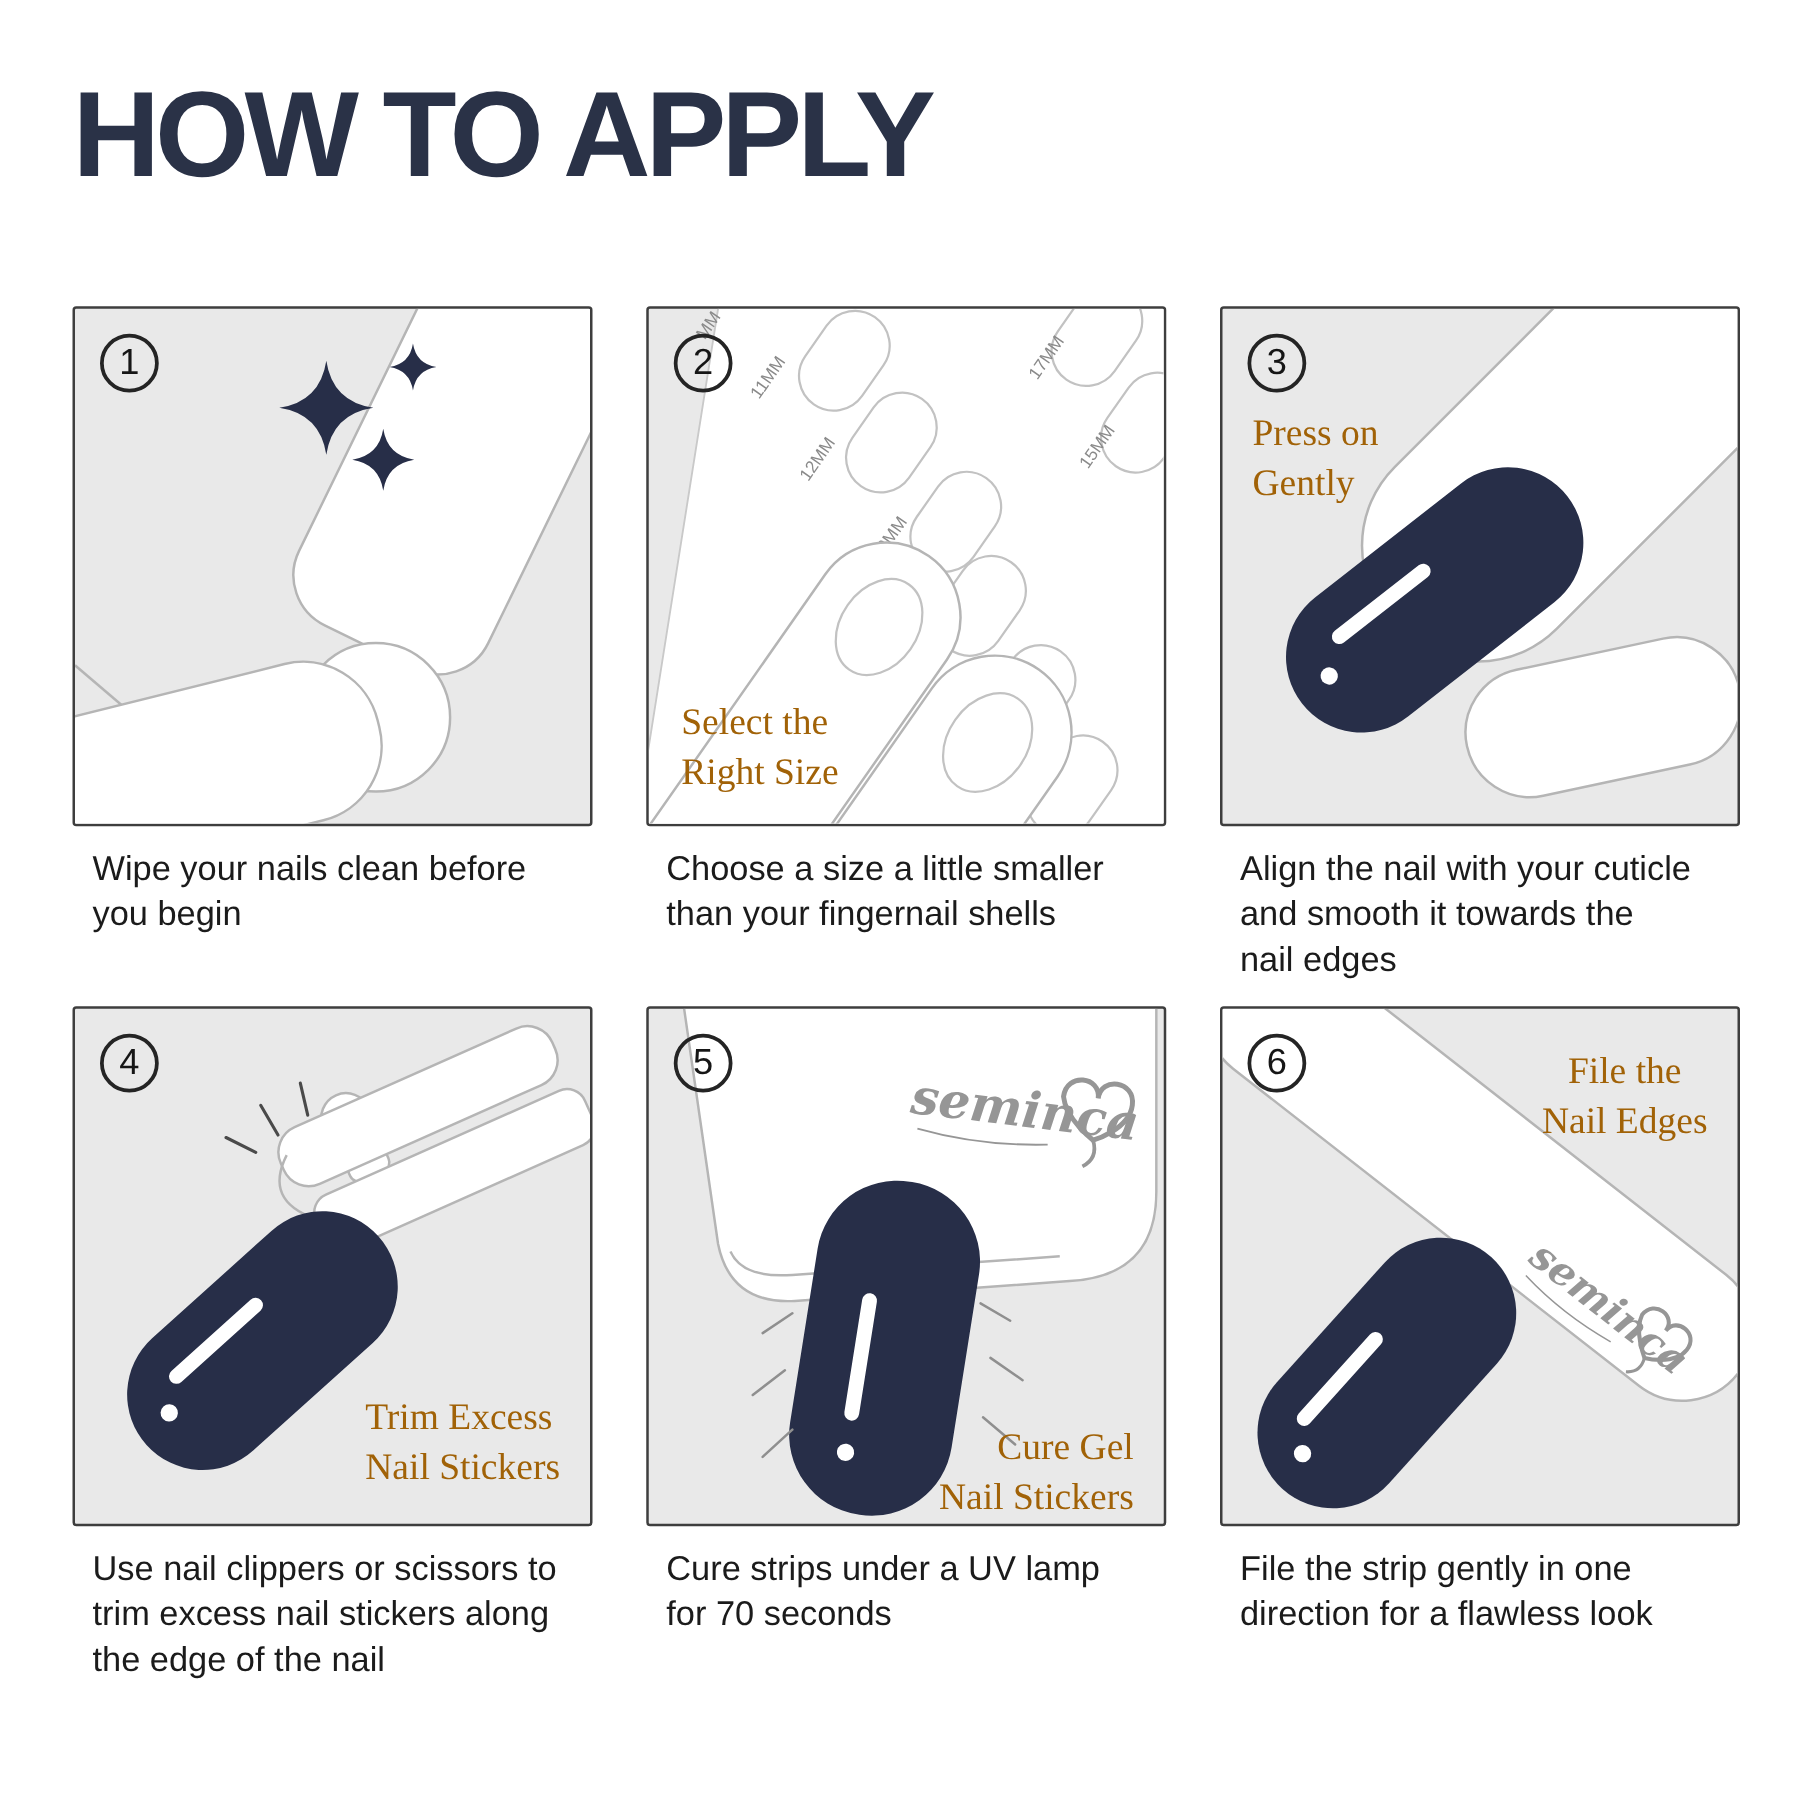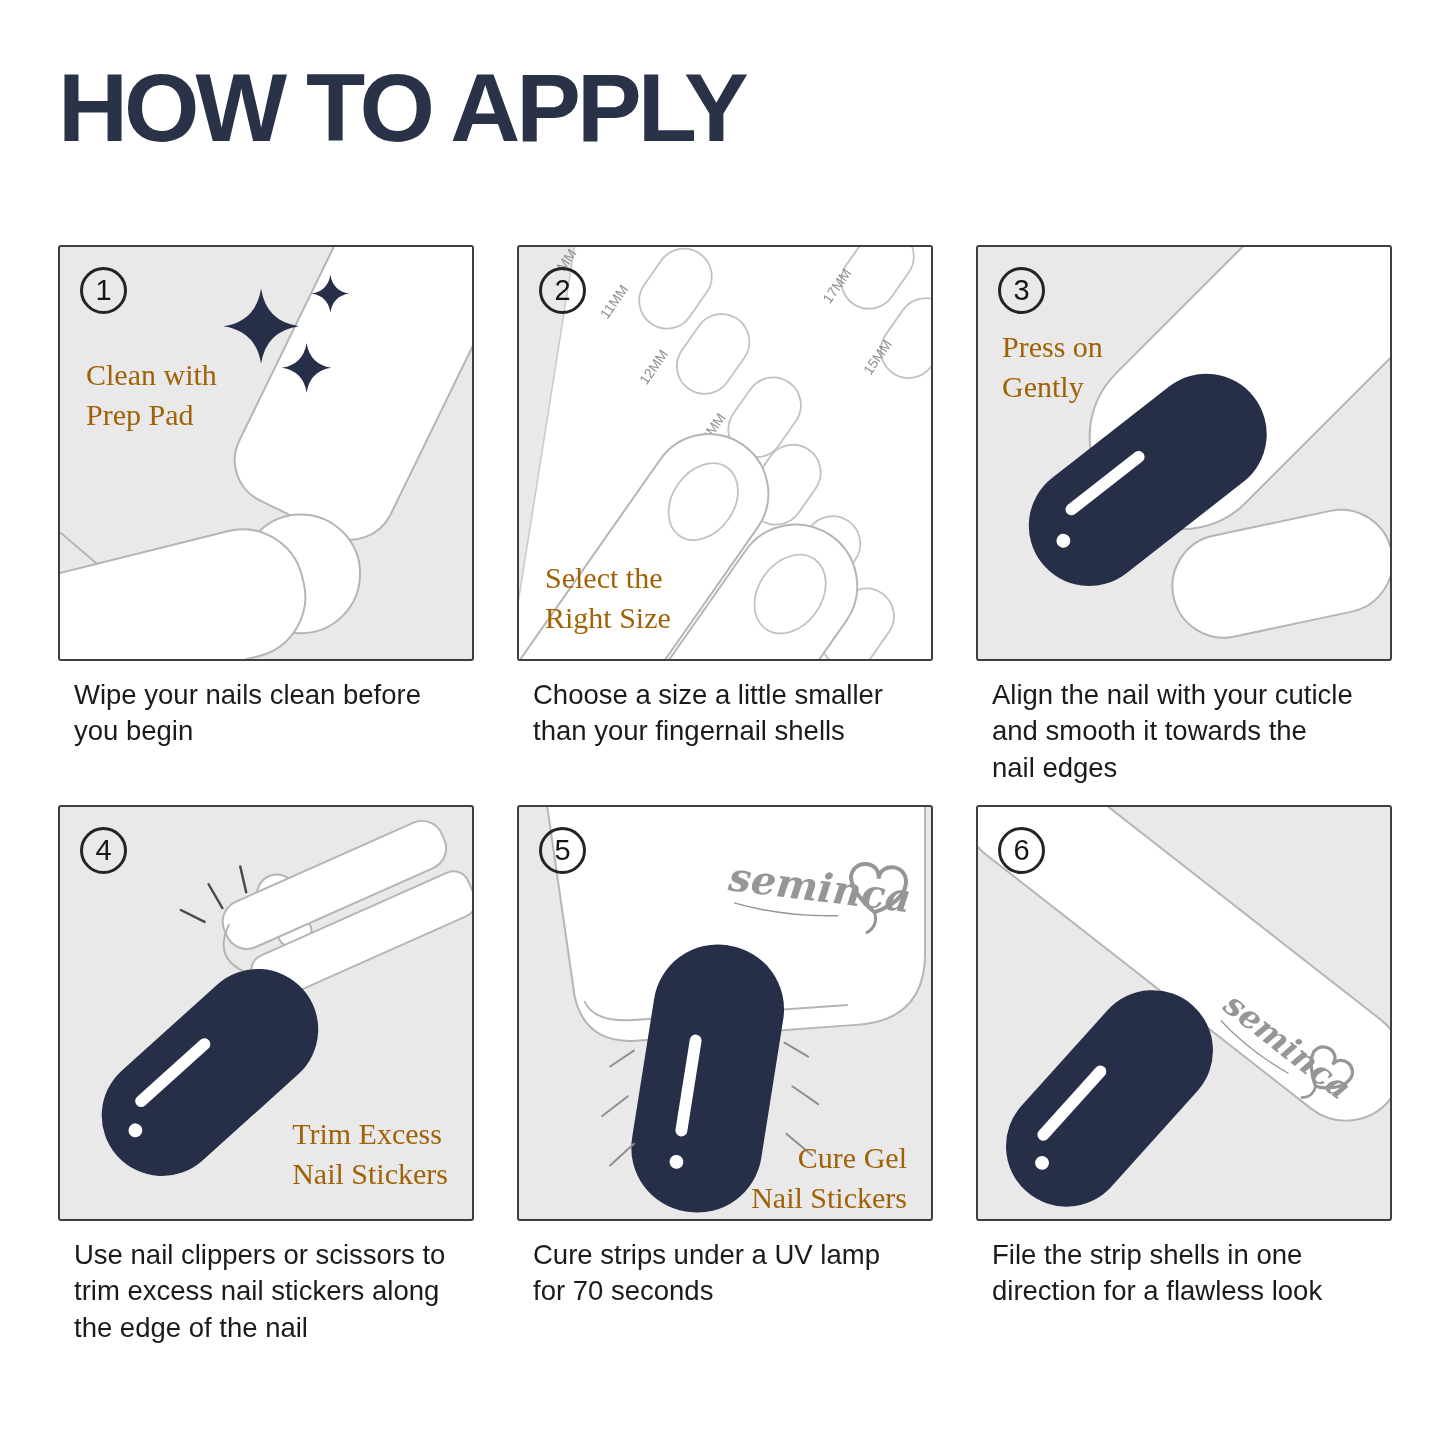--- a/index.html
+++ b/index.html
@@ -103,22 +103,20 @@
             <circle class="white-shape" cx="243" cy="330" r="60"></circle>
             <rect class="white-shape" x="-80" y="310" width="330" height="130" rx="62" transform="rotate(-14 85 375)"></rect>
           </g>
           <g>
             <path class="star" transform="translate(203,80)" d="M0,-38 Q5,-5 38,0 Q5,5 0,38 Q-5,5 -38,0 Q-5,-5 0,-38 Z"></path>
             <path class="star" transform="translate(273,47)" d="M0,-19 Q2.6,-2.6 19,0 Q2.6,2.6 0,19 Q-2.6,2.6 -19,0 Q-2.6,-2.6 0,-19 Z"></path>
             <path class="star" transform="translate(249,122)" d="M0,-25 Q3.4,-3.4 25,0 Q3.4,3.4 0,25 Q-3.4,3.4 -25,0 Q-3.4,-3.4 0,-25 Z"></path>
           </g>
         </svg>
         <div class="badge">1</div>
-        <div class="inner-label lbl-1">Clean with
-Prep Pad</div>
       </div>
       <p class="caption">Wipe your nails clean before
 you begin</p>
     </section>
 
     <section class="cell">
       <div class="panel">
         <svg class="illus" viewBox="0 0 416 416">
           <g>
             <rect class="sheet" x="30" y="-90" width="470" height="540" transform="rotate(9 230 180)"></rect>
@@ -248,19 +246,21 @@
             <rect class="white-shape" x="-60" y="84" width="530" height="114" rx="57"></rect>
           </g>
           <use href="#seminca-logo" transform="translate(252,196) rotate(38) scale(0.82)"></use>
           <g transform="rotate(-48 128 298)">
             <rect class="navy-shape" x="8" y="238" width="252" height="122" rx="61"></rect>
             <line class="hl" x1="62" y1="274" x2="148" y2="274"></line>
             <circle class="dot" cx="40" cy="292" r="7"></circle>
           </g>
         </svg>
         <div class="badge">6</div>
-      </div>
-      <p class="caption">File the strip shells in one
+        <div class="inner-label lbl-6">File the
+Nail Edges</div>
+      </div>
+      <p class="caption">File the strip gently in one
 direction for a flawless look</p>
     </section>
 
   </div>
 </div>
 
 </body></html>

